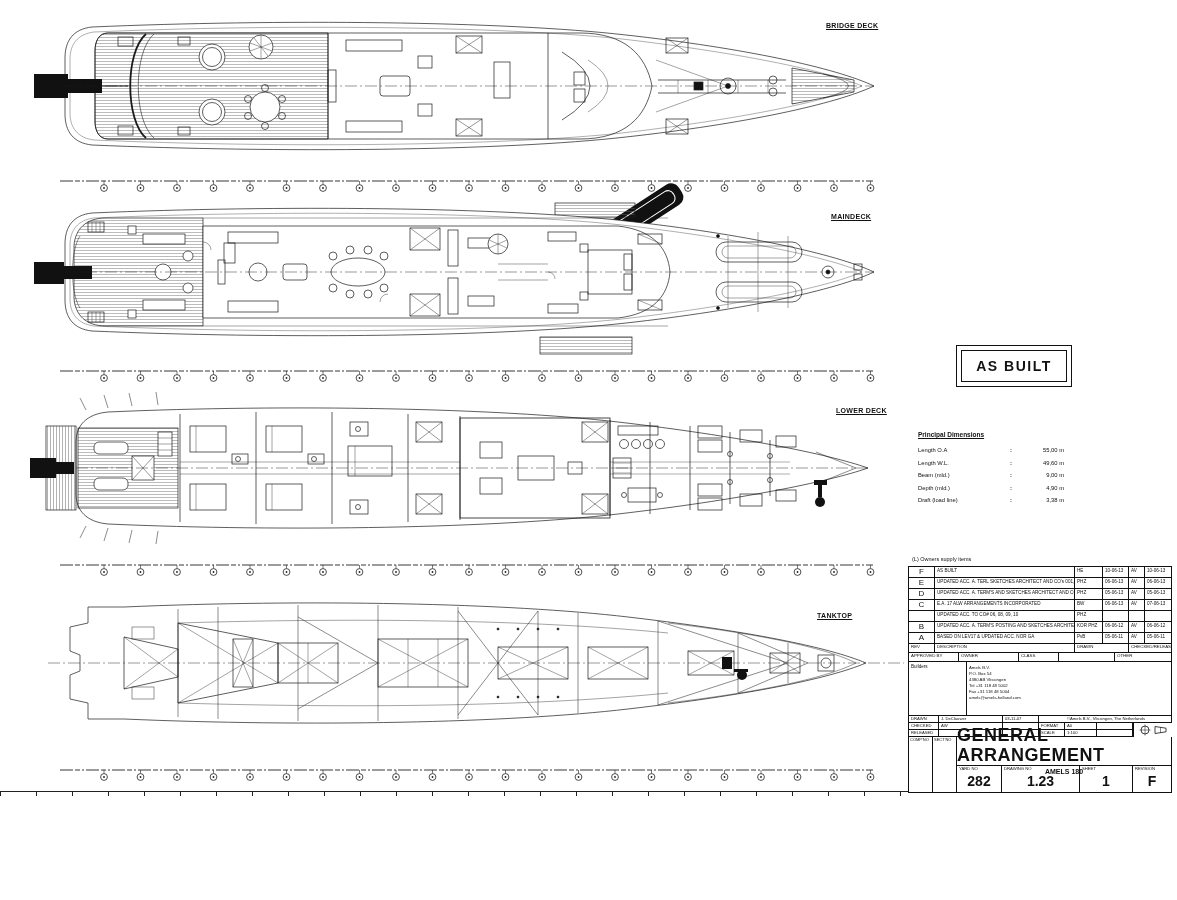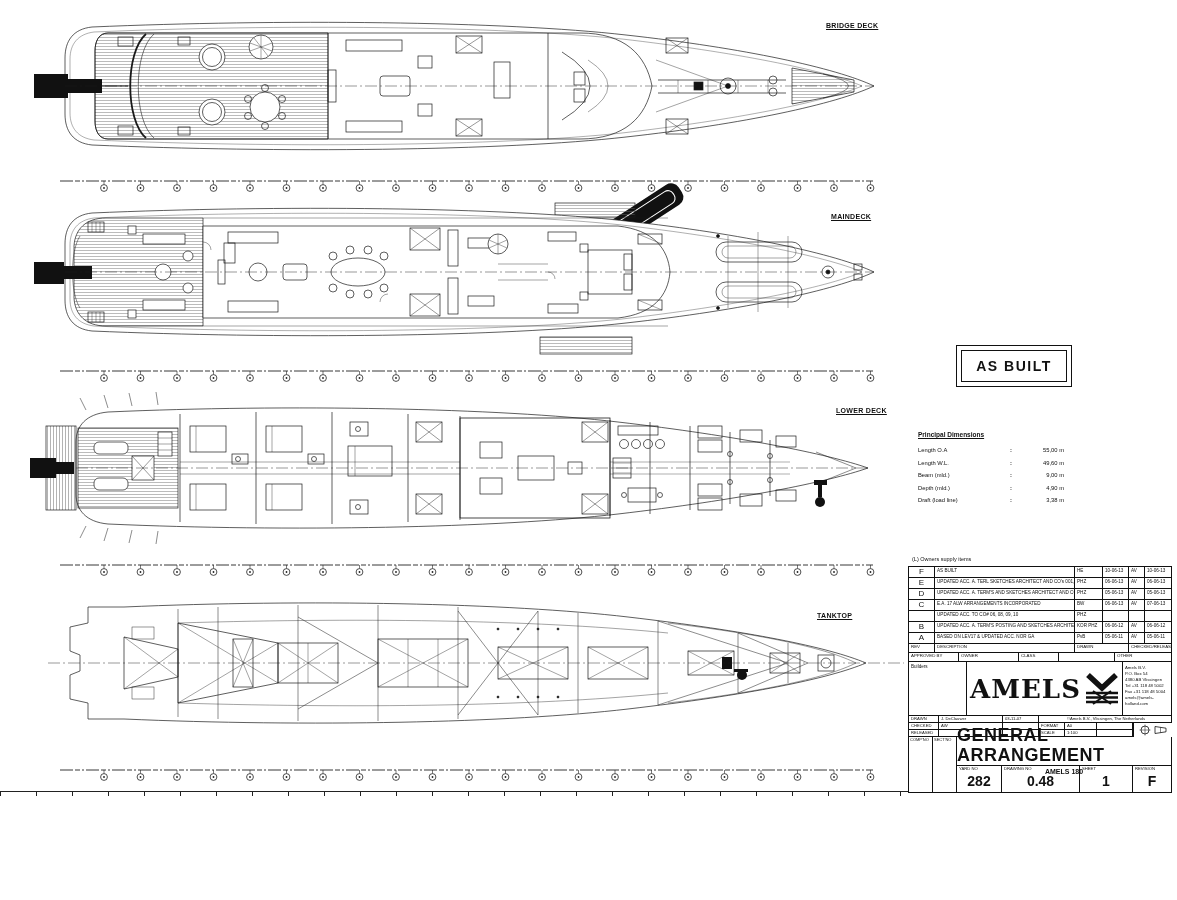--- a/index.html
+++ b/index.html
@@ -864,30 +864,20 @@
       <div>OWNER</div>
       <div>CLASS</div>
       <div></div>
       <div>OTHER</div>
     </div>
 
     <div class="logo-row">
       <div style="padding:2px;">
         <span>Builders</span>
       </div>
-      <div class="brand-cell">
-        <span class="brand-word">AMELS</span>
-        <svg width="34" height="32" viewBox="0 0 34 32">
-          <g stroke="#111" fill="none">
-            <path d="M3,2 L17,15 L31,2" stroke-width="5.5"></path>
-            <path d="M1,20 H33 M1,24.5 H33 M1,29 H33" stroke-width="2.6"></path>
-            <path d="M8,18 L26,31 M26,18 L8,31" stroke-width="2"></path>
-          </g>
-        </svg>
-      </div>
       <div class="addr">
         <div>Amels B.V.</div>
         <div>P.O. Box 54</div>
         <div>4380 AB  Vlissingen</div>
         <div>Tel +31 118 48 5002</div>
         <div>Fax +31 118 48 5004</div>
         <div>amels@amels-holland.com</div>
       </div>
     </div>
 
@@ -940,21 +930,21 @@
           <div class="t1">GENERAL ARRANGEMENT</div>
           <div class="t2">AMELS 180</div>
         </div>
         <div class="num-row">
           <div>
             <span class="nl">YARD NO</span>
             <span class="nv">282</span>
           </div>
           <div>
             <span class="nl">DRAWING NO</span>
-            <span class="nv">0.48</span>
+            <span class="nv">1.23</span>
           </div>
           <div>
             <span class="nl">SHEET</span>
             <span class="nv">1</span>
           </div>
           <div>
             <span class="nl">REVISION</span>
             <span class="nv">F</span>
           </div>
         </div>

